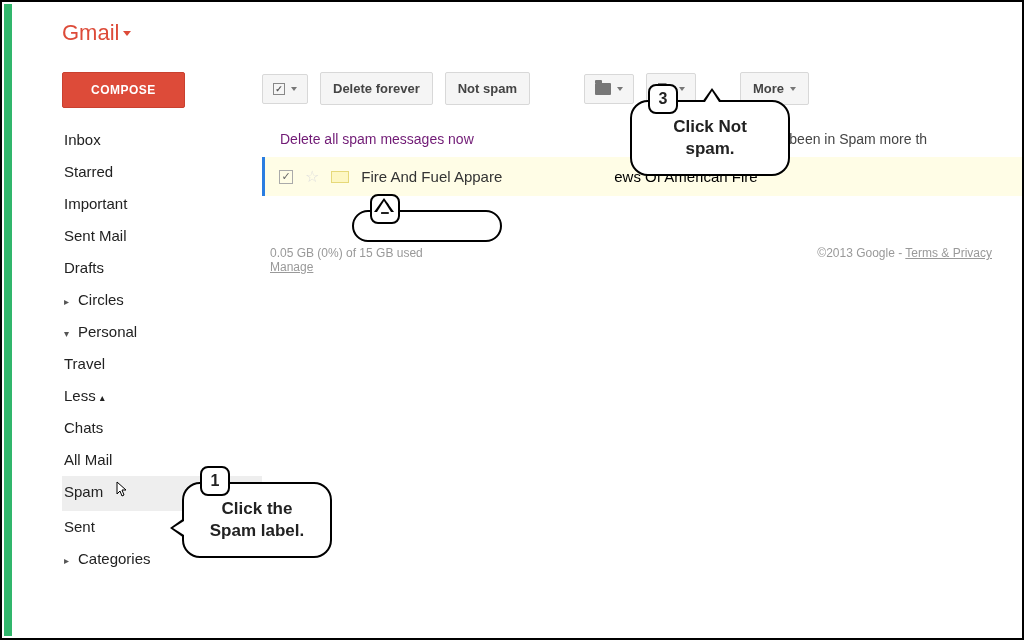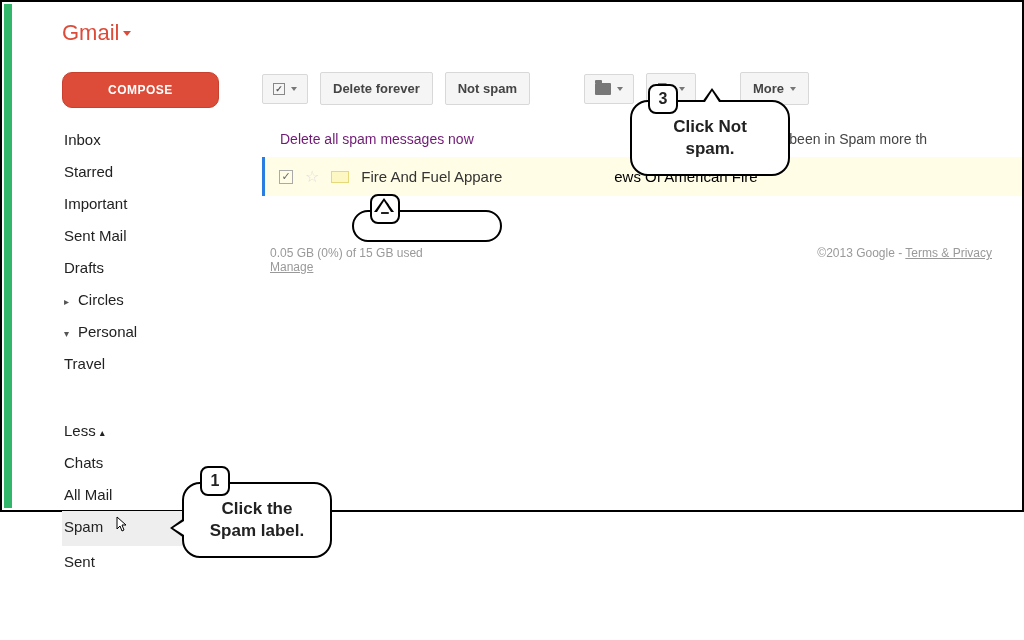--- a/index.html
+++ b/index.html
@@ -1,29 +1,29 @@
 <!DOCTYPE html>
 <html><head>
 <meta charset="utf-8">
 <style>
 * { box-sizing: border-box; margin: 0; padding: 0; }
 body { font-family: Arial, sans-serif; font-size: 13px; color: #222; background: #fff; width: 1024px; height: 640px; overflow: hidden; position: relative; }
-.outer { border: 2px solid #000; width: 1024px; height: 512px; position: relative; background: #fff; }
+.outer { border: 2px solid #000; width: 1024px; height: 640px; position: relative; background: #fff; }
 .greenbar { position: absolute; left: 2px; top: 2px; bottom: 2px; width: 8px; background: #31b66c; }
 .content { position: absolute; left: 10px; top: 0; right: 0; bottom: 0; padding: 18px 0 0 50px; }
 .brand { color: #dd4b39; font-size: 22px; font-weight: normal; display: flex; align-items: center; gap: 4px; margin-bottom: 26px; cursor: pointer; }
 .brand .caret { width: 0; height: 0; border-left: 4px solid transparent; border-right: 4px solid transparent; border-top: 5px solid #dd4b39; display: inline-block; }
 .layout { display: flex; align-items: flex-start; }
 .sidebar { width: 200px; flex-shrink: 0; }
-.compose-btn { background: #dd4b39; color: #fff; border: 1px solid #c9402f; padding: 10px 45px; font-weight: bold; font-size: 12px; letter-spacing: 0.5px; cursor: pointer; border-radius: 10px; margin-bottom: 16px; }
+.compose-btn { background: #dd4b39; color: #fff; border: 1px solid #c9402f; padding: 10px 28px; font-weight: bold; font-size: 12px; letter-spacing: 0.5px; cursor: pointer; border-radius: 2px; margin-bottom: 16px; }
 .nav-item { display: block; color: #222; font-size: 15px; padding: 4px 0 4px 2px; cursor: pointer; line-height: 1.6; }
 .nav-item.expandable::before { content: "▸"; font-size: 10px; color: #555; margin-right: 4px; display: inline-block; width: 10px; }
 .nav-item.expanded::before { content: "▾"; font-size: 10px; color: #555; margin-right: 4px; display: inline-block; width: 10px; }
 .nav-sub { padding-left: 26px; }
-.less { color: #222; margin-top: 35px; }
+.less { color: #222; }
 .less .up { font-size: 10px; }
 .nav-item.selected { background: #eee; }
 .cursor-icon { display: inline-block; margin-left: 6px; vertical-align: middle; }
 
 .main { flex: 1; padding-right: 0; position: relative; }
 .toolbar { display: flex; gap: 12px; align-items: center; margin-bottom: 20px; }
 .btn { background: #f5f5f5; border: 1px solid #d8d8d8; border-radius: 2px; padding: 8px 12px; font-size: 13px; color: #444; cursor: pointer; display: flex; align-items: center; gap: 6px; font-weight: bold; }
 .btn.icon-only { padding: 8px 10px; }
 .caret-sm { width: 0; height: 0; border-left: 3px solid transparent; border-right: 3px solid transparent; border-top: 4px solid #777; display: inline-block; }
 .chk-sm { width: 12px; height: 12px; border: 1px solid #888; display: inline-flex; align-items: center; justify-content: center; font-size: 9px; color: #555; }
@@ -88,20 +88,21 @@
         <span class="nav-item">All Mail</span>
         <span class="nav-item selected">
           <span>Spam</span>
           <span class="cursor-icon">
             <svg width="16" height="20" viewBox="0 0 16 20">
                 <path d="M4 2 L4 14 L7 11 L9 16 L11 15 L9 10 L13 10 Z" fill="#fff" stroke="#000" stroke-width="1"></path>
               </svg>
           </span>
         </span>
         <span class="nav-item">Sent</span>
+        <span class="nav-item expandable">Categories</span>
       </div>
 
       <div class="main">
         <div class="toolbar">
           <div class="btn icon-only">
             <span class="chk-sm">✓</span>
             <span class="caret-sm"></span>
           </div>
           <div class="btn">Delete forever</div>
           <div class="btn">Not spam</div>

